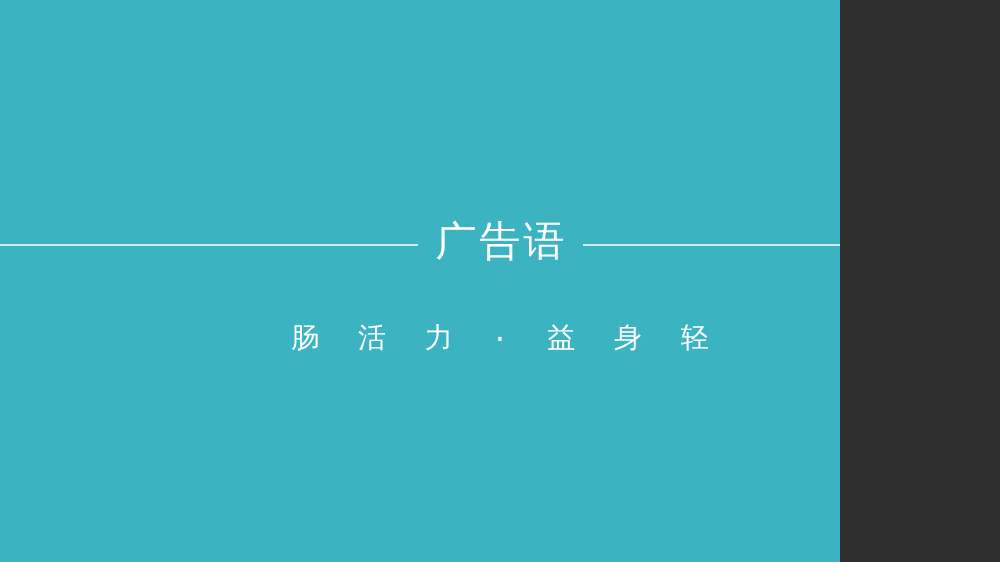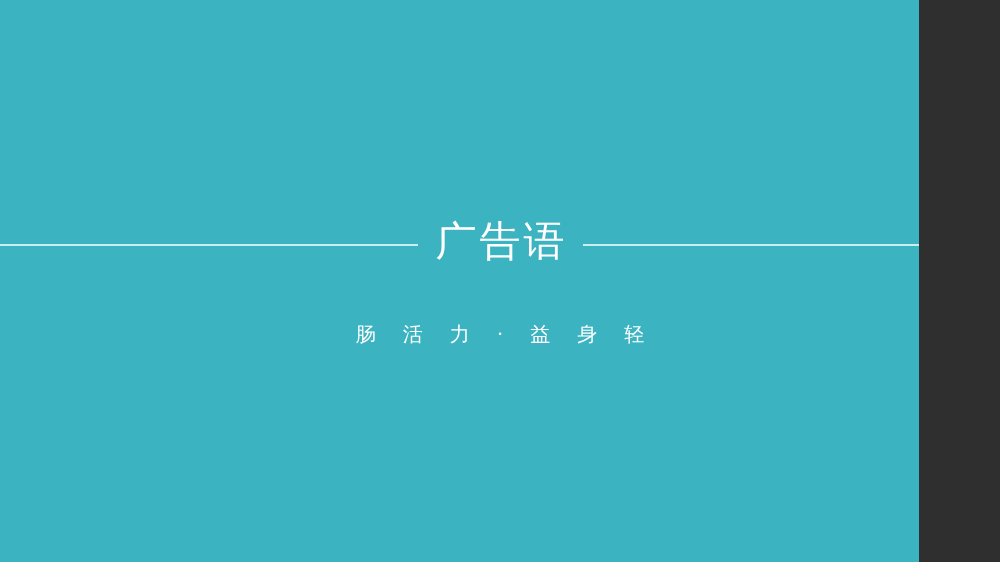--- a/index.html
+++ b/index.html
@@ -7,21 +7,21 @@
     margin: 0;
     padding: 0;
   }
   body {
     background: #2f2f2f;
     font-family: "DejaVu Sans", "Liberation Sans", sans-serif;
   }
 
   #slide {
     position: relative;
-    width: 919px;
+    width: 840px;
     height: 562px;
     overflow: hidden;
     background: #3cb3c0;
     margin: 0;
   }
 
   
   .rule {
     position: absolute;
     top: 244px;
@@ -56,22 +56,22 @@
   
   .subtitle-block {
     position: absolute;
     left: 0;
     top: 320px;
     width: 1000px;
     text-align: center;
   }
   .subtitle {
     display: inline-block;
-    font-family: Liberation Serif, serif;
-    font-size: 20px;
+    font-family: Liberation Mono, monospace;
+    font-size: 28px;
     font-weight: 400;
     line-height: 1.4;
     color: #fdfefe;
     letter-spacing: 11px;
     text-indent: 11px;
     white-space: nowrap;
   }
 </style>
 </head>
 <body>

